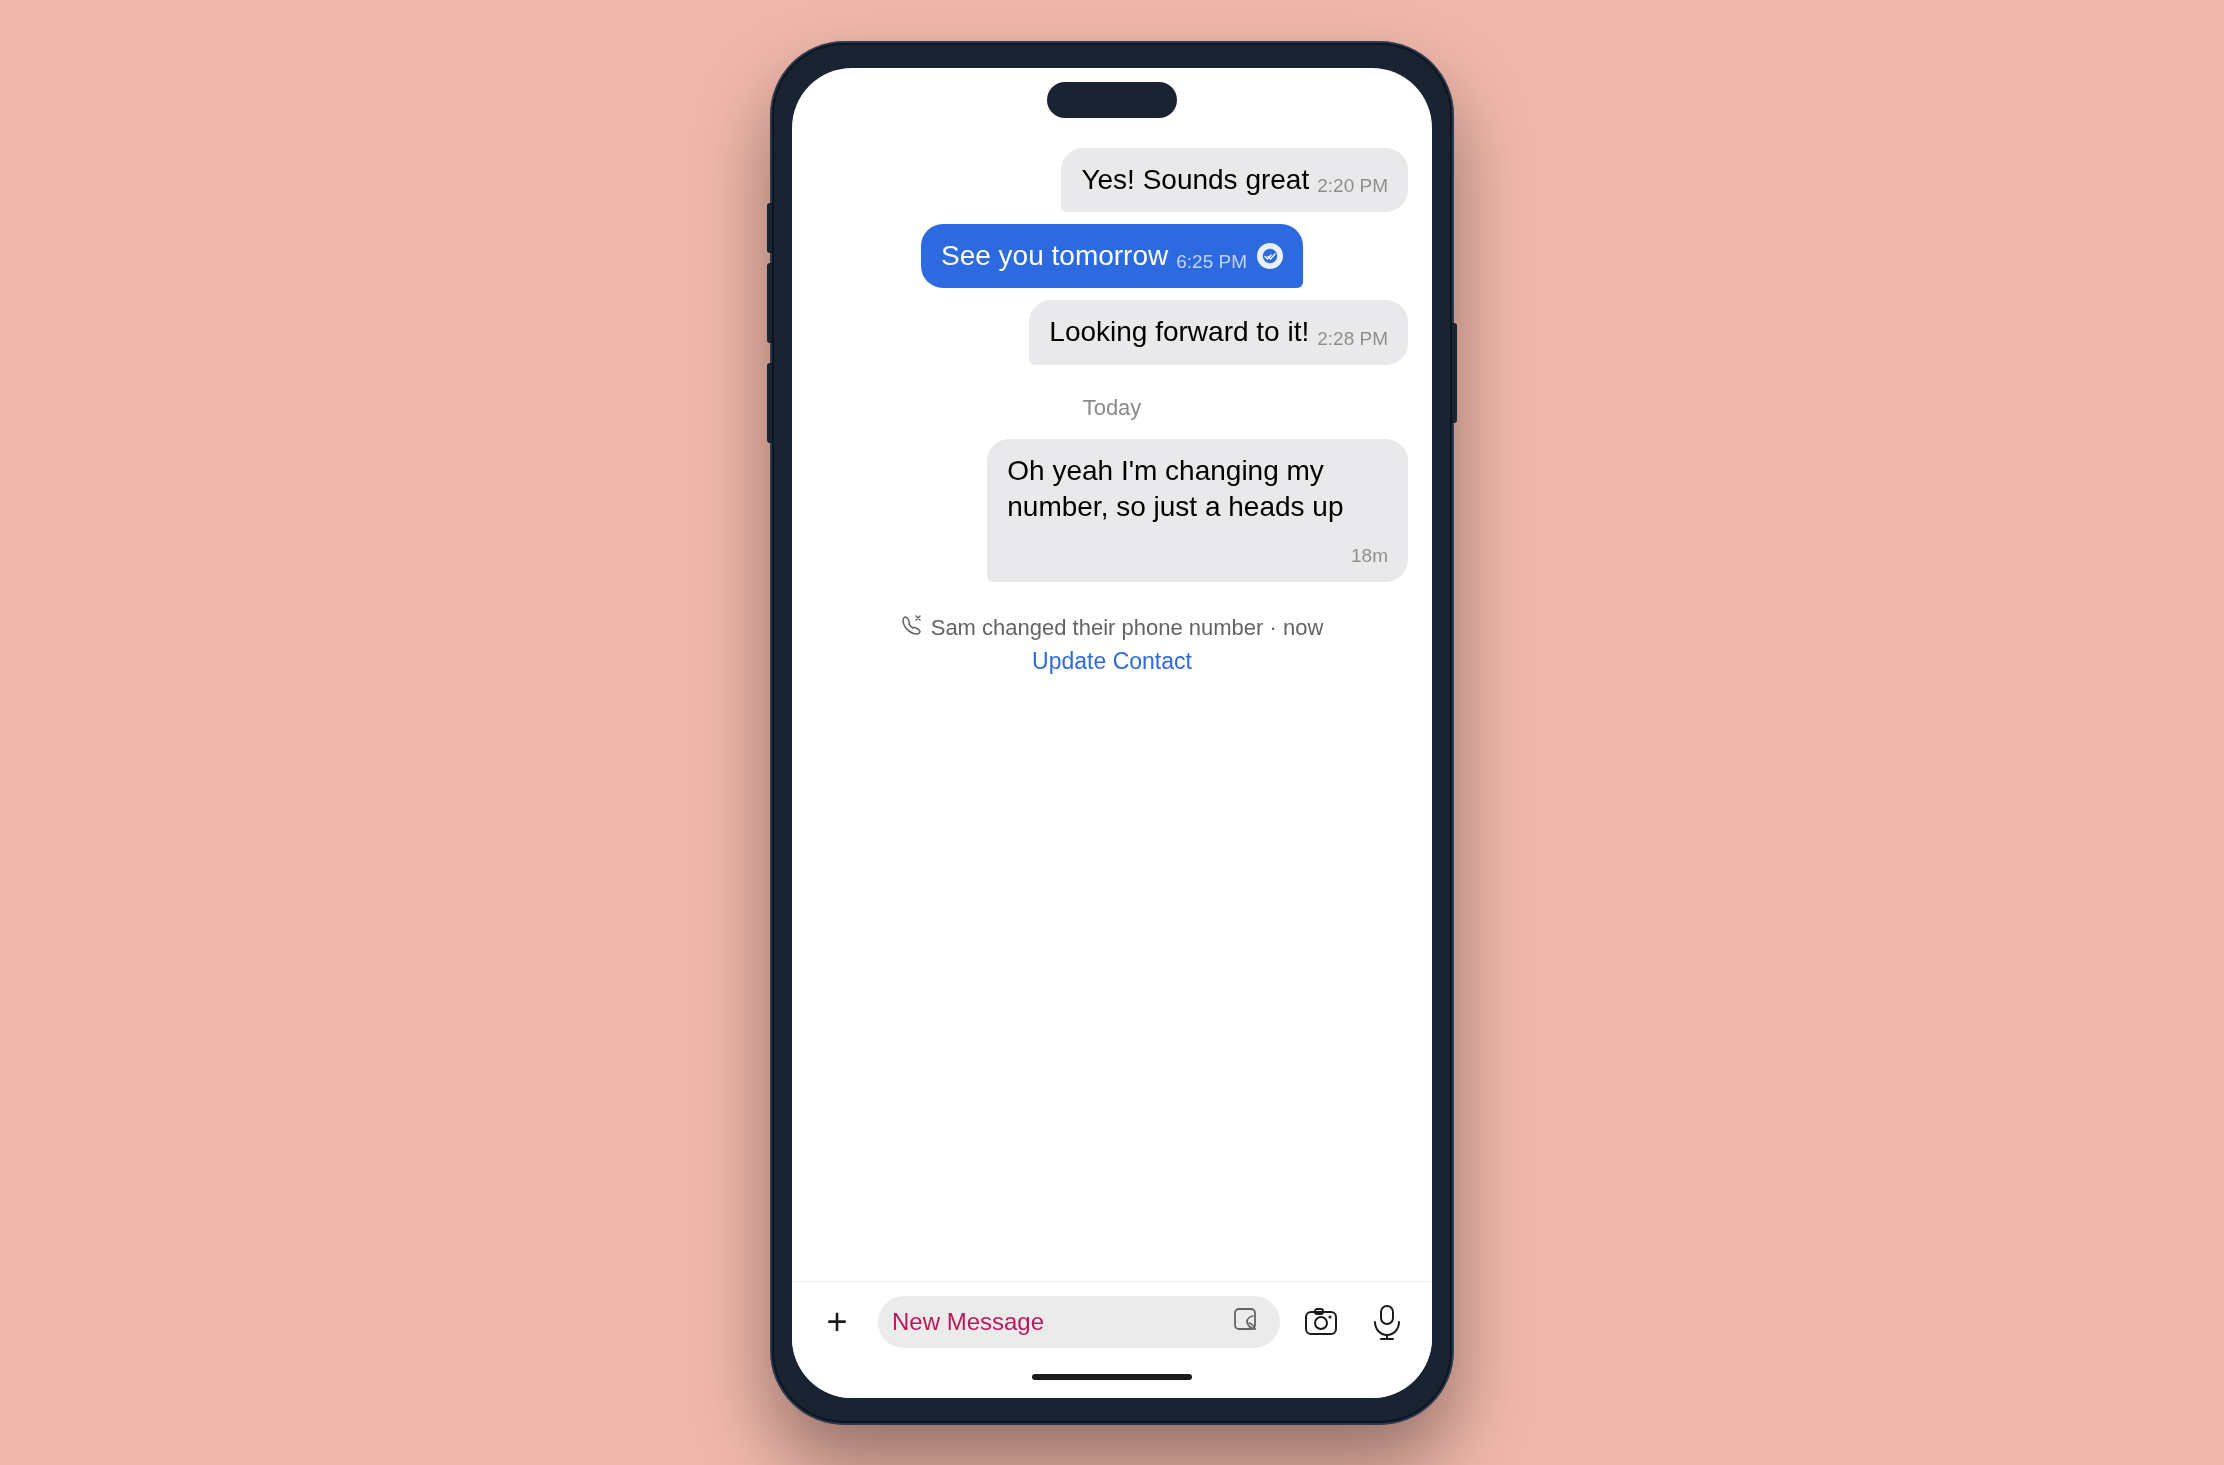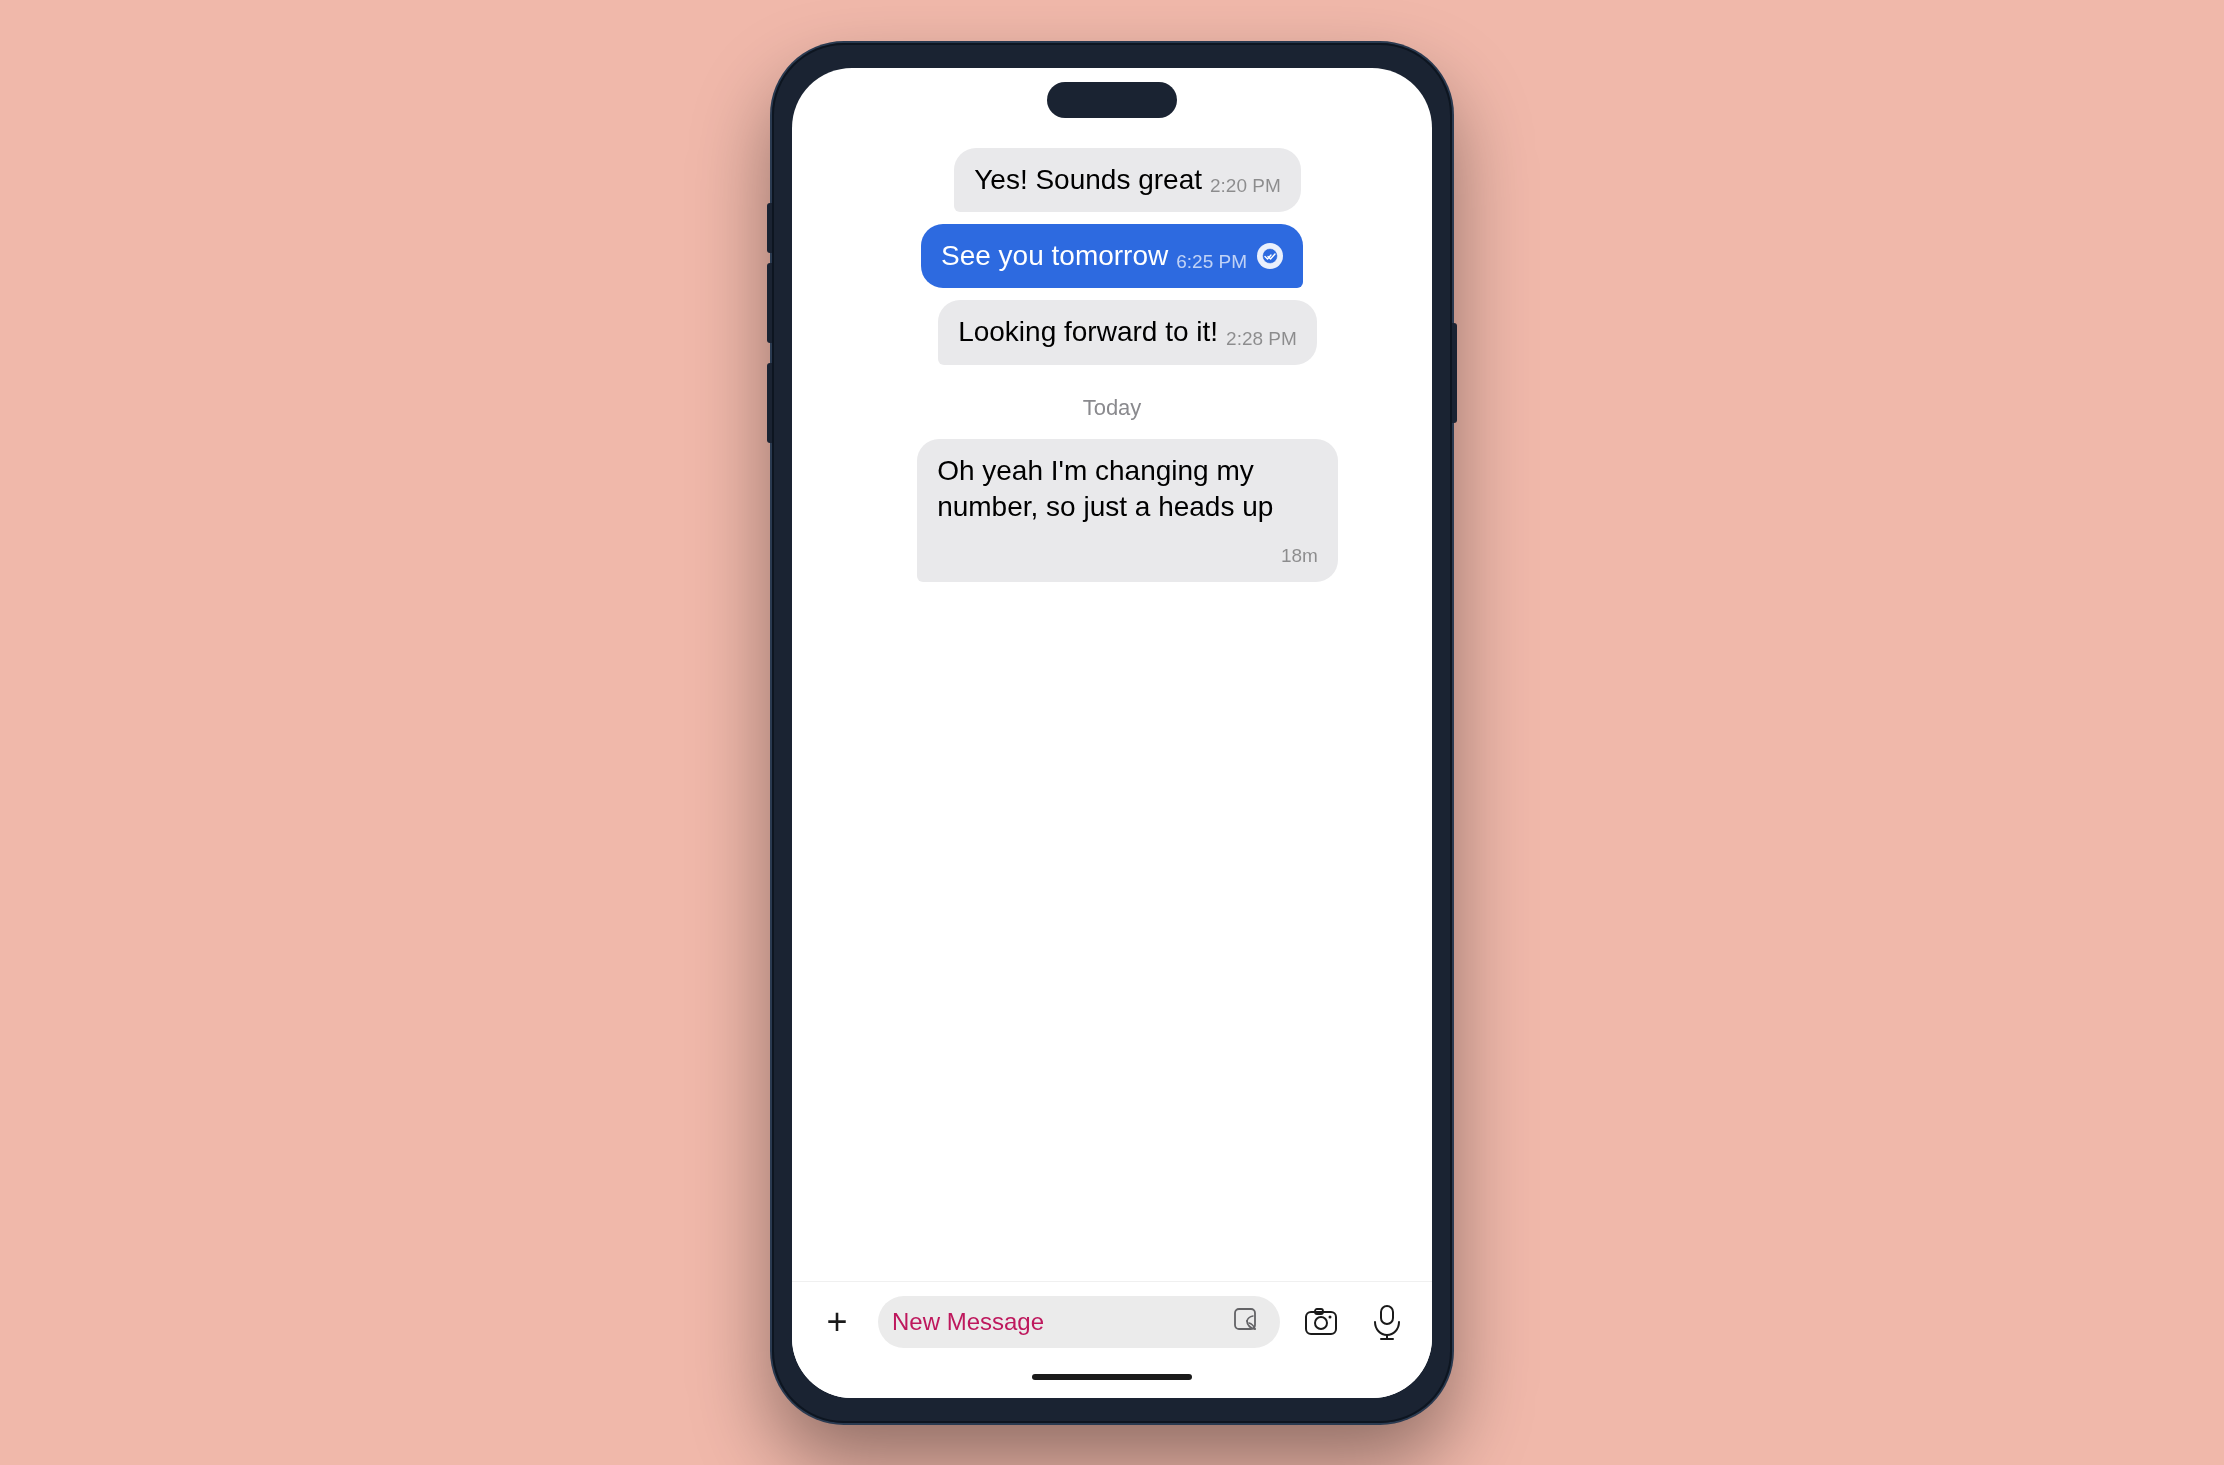--- a/index.html
+++ b/index.html
@@ -63,21 +63,21 @@
       gap: 0;
     }
 
     
     .message-row {
       display: flex;
       margin-bottom: 12px;
     }
 
     .message-row.received {
-      justify-content: center;
+      justify-content: flex-end;
       padding-left: 31px;
     }
 
     .message-row.sent {
       justify-content: center;
     }
 
     .bubble {
       padding: 14px 20px;
       border-radius: 22px;
@@ -357,20 +357,32 @@
 
       <div class="message-row received">
         <div class="bubble received multiline">
           <span class="bubble-text">Oh yeah I'm changing my number, so just a heads up</span>
           <div class="time-row">
             <span class="bubble-time">18m</span>
           </div>
         </div>
       </div>
 
+      <div class="system-notification">
+        <div class="notif-text">
+          <span class="phone-icon">
+            <svg width="22" height="22" viewBox="0 0 22 22" fill="none" xmlns="http://www.w3.org/2000/svg">
+              <path d="M4.5 3C4.5 3 6 3 7.5 6C9 9 8 10 8 10C8 10 9.5 12.5 12 14C12 14 13 13 16 14.5C19 16 19 17.5 19 17.5C19 18.5 17.5 20 16 20C9 20 2 13 2 6C2 4.5 3.5 3 4.5 3Z" stroke="#636366" stroke-width="1.5" stroke-linecap="round" stroke-linejoin="round" fill="none"></path>
+              <path d="M15 2L19 6M19 2L15 6" stroke="#636366" stroke-width="1.5" stroke-linecap="round"></path>
+            </svg>
+          </span>
+          <span>Sam changed their phone number · now</span>
+        </div>
+        <a class="update-link">Update Contact</a>
+      </div>
 
     </div>
 
     <div class="input-area">
       <div class="plus-button">+</div>
 
       <div class="message-input-wrapper">
         <span class="message-input-text">New Message</span>
         <div class="sticker-icon">
           <svg width="30" height="30" viewBox="0 0 30 30" fill="none" xmlns="http://www.w3.org/2000/svg">

